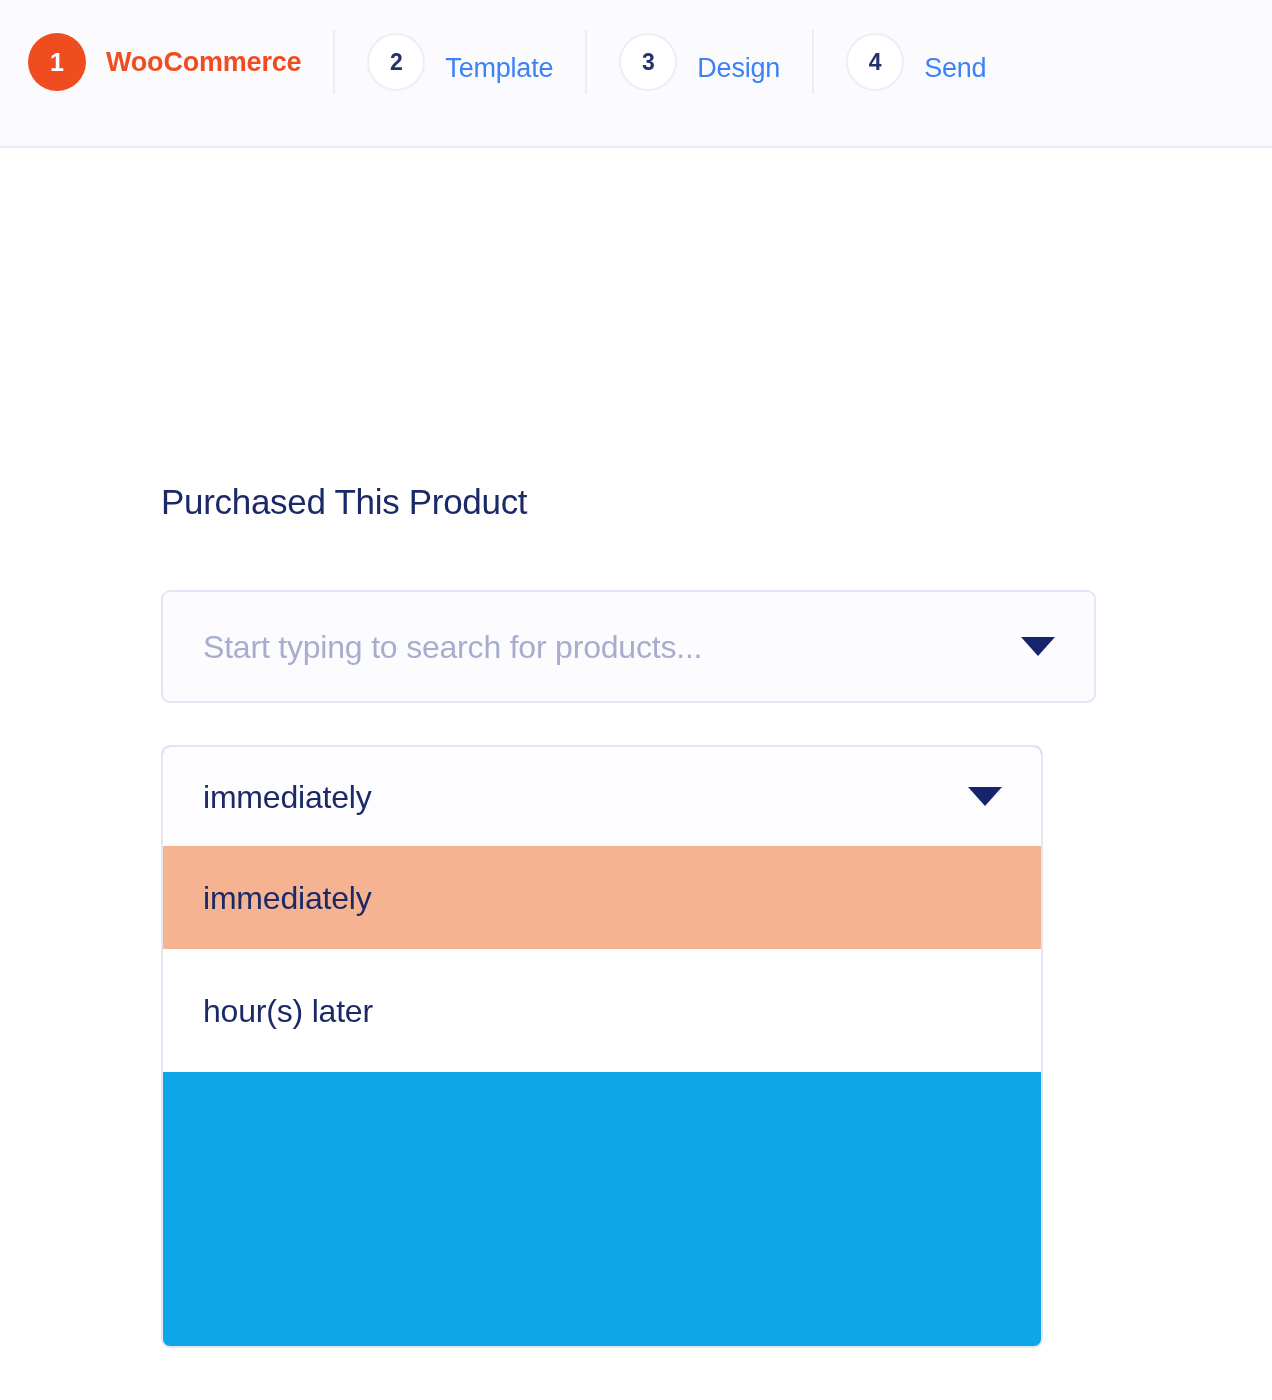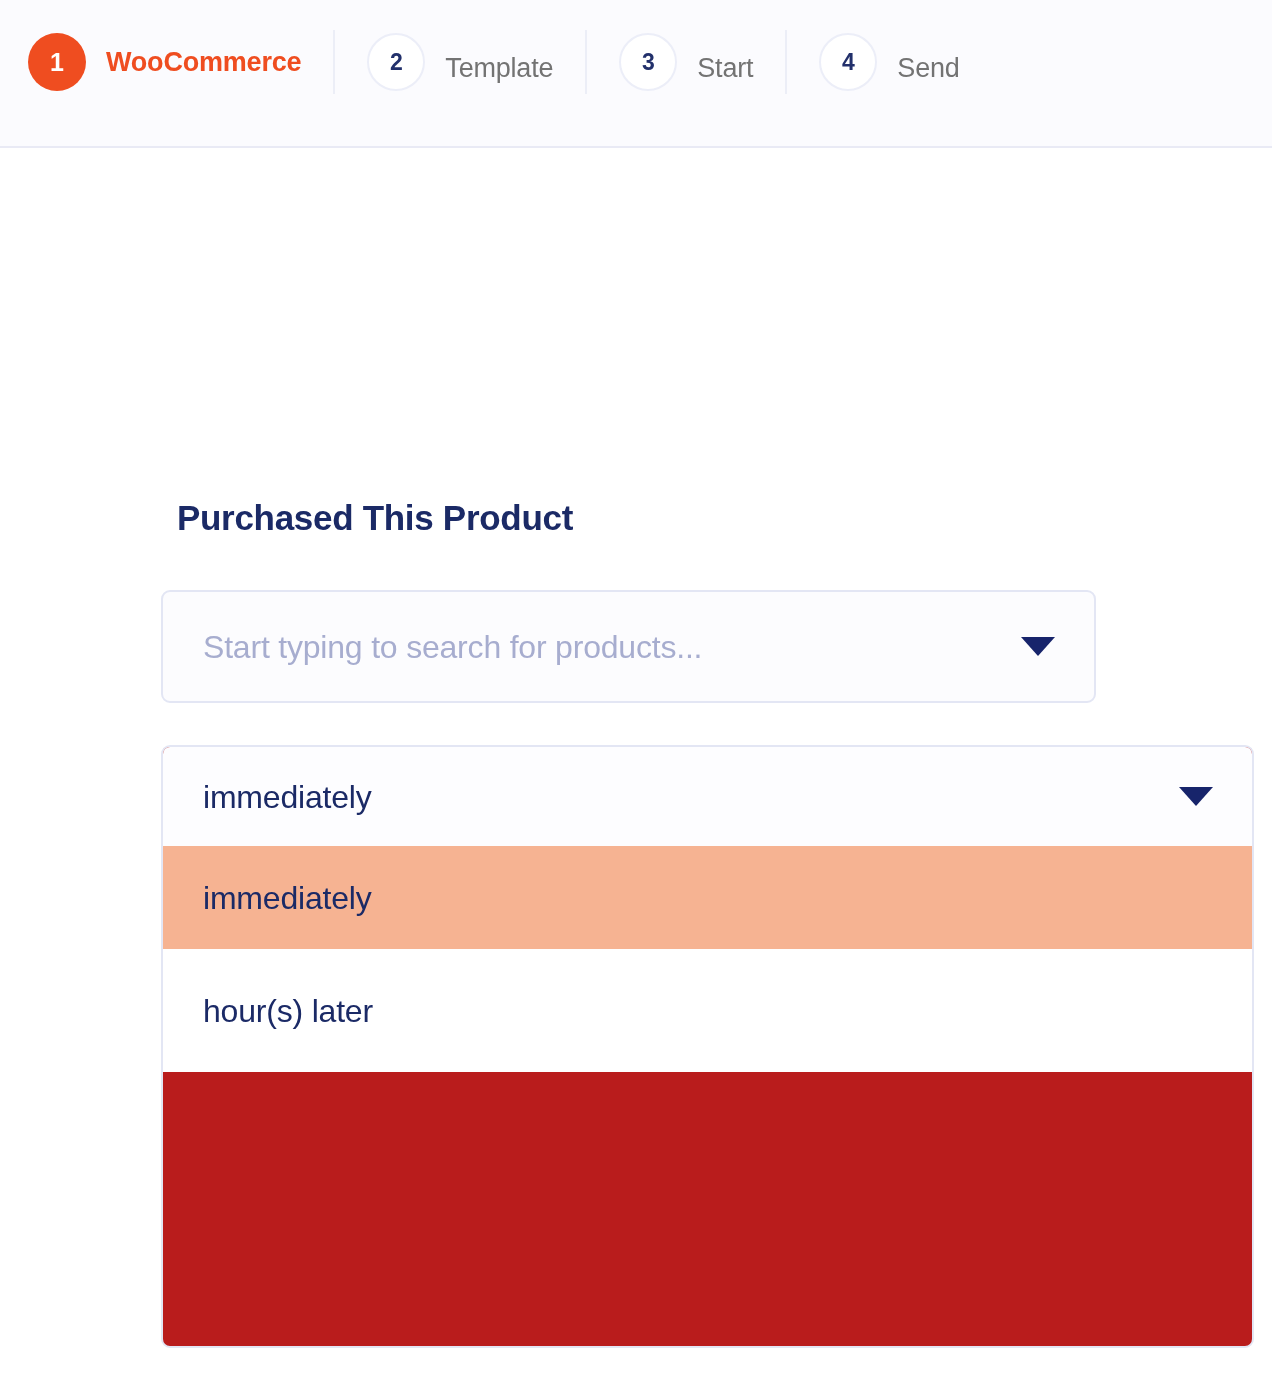--- a/index.html
+++ b/index.html
@@ -68,45 +68,45 @@
   .step-label {
     font-size: 27px;
     margin-left: 20px;
     letter-spacing: -0.2px;
   }
   .step.active .step-label {
     color: #ef4d20;
     font-weight: bold;
   }
   .step.inactive .step-label {
-    color: #737373;
+    color: #3b82f6;
     font-weight: normal;
     margin-top: 13px;
   }
   .step-divider {
     width: 2px;
     height: 64px;
     background: #eceef7;
     margin: 0 32px;
     flex: none;
   }
 
   
   .content {
     position: absolute;
     left: 161px;
     top: 481px;
     width: 935px;
   }
   .section-title {
     font-size: 35px;
-    font-weight: bold;
+    font-weight: normal;
     color: #1b2a66;
     letter-spacing: -0.3px;
-    margin: 16px;
+    margin: 0;
     line-height: 1.2;
   }
 
   
   .product-search {
     position: absolute;
     left: 161px;
     top: 590px;
     width: 935px;
     height: 113px;
@@ -124,23 +124,23 @@
     color: #a7adcf;
     letter-spacing: -0.2px;
     line-height: 1;
   }
 
   
   .timing-select {
     position: absolute;
     left: 161px;
     top: 745px;
-    width: 1093px;
+    width: 882px;
     height: 603px;
-    background: #b91c1c;
+    background: #0ea5e9;
     border: 2px solid #e3e6f4;
     border-radius: 9px;
     box-sizing: border-box;
     overflow: hidden;
   }
   .timing-value-row {
     height: 99px;
     display: flex;
     align-items: center;
     padding: 0 39px 0 40px;
@@ -203,21 +203,21 @@
 
     <div class="step inactive">
       <div class="step-circle">2</div>
       <div class="step-label">Template</div>
     </div>
 
     <div class="step-divider"></div>
 
     <div class="step inactive">
       <div class="step-circle">3</div>
-      <div class="step-label">Start</div>
+      <div class="step-label">Design</div>
     </div>
 
     <div class="step-divider"></div>
 
     <div class="step inactive">
       <div class="step-circle">4</div>
       <div class="step-label">Send</div>
     </div>
 
   </div>

